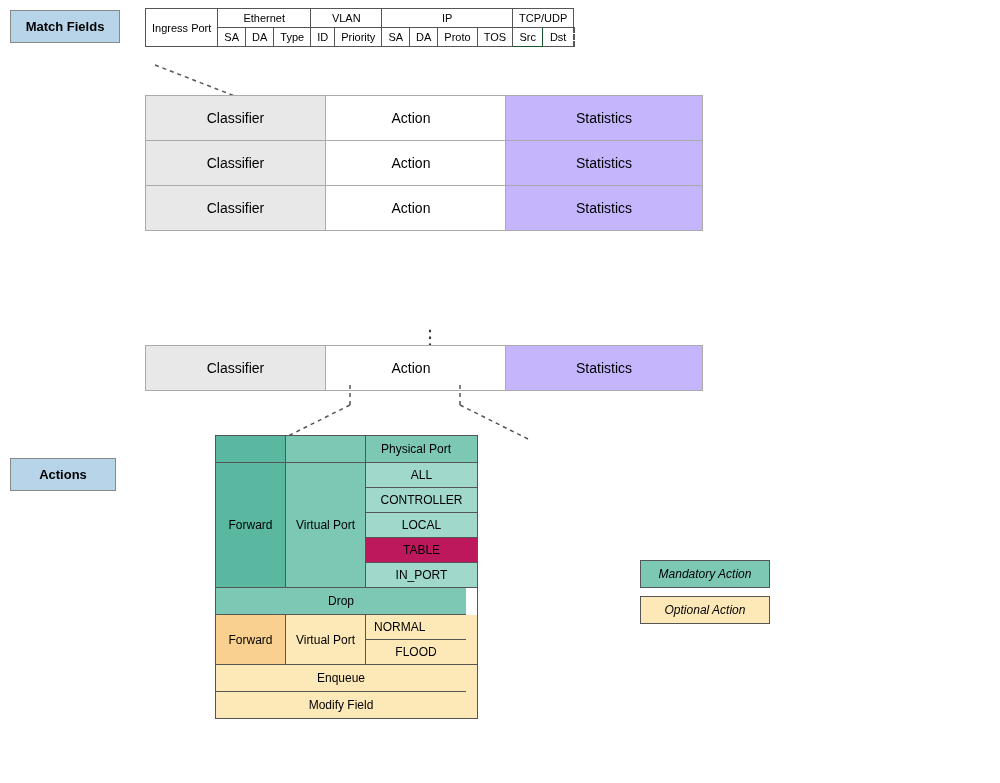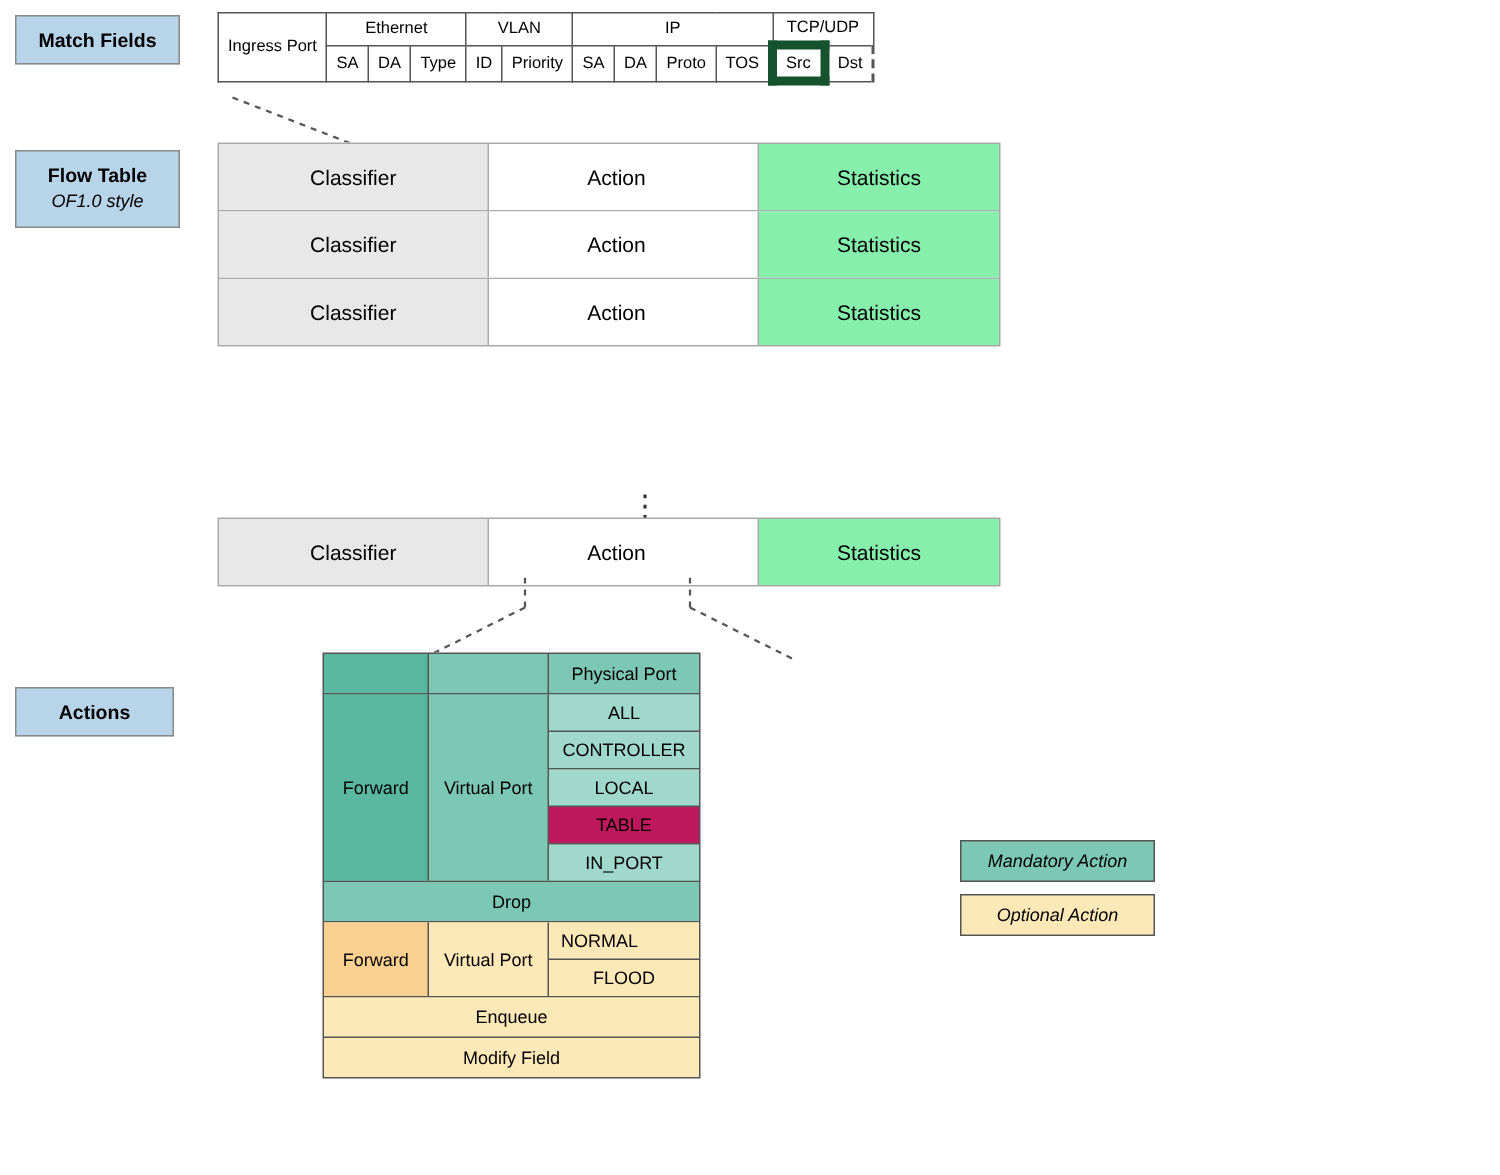--- a/index.html
+++ b/index.html
@@ -109,22 +109,22 @@
       width: 180px;
     }
 
     .cell-action {
       background: #fff;
       width: 180px;
       padding-left: 11px;
     }
 
     .cell-statistics {
-      background: #86efac;
-      width: 160px;
+      background: #c4b5fd;
+      width: 196px;
     }
 
     
     .dots-separator {
       position: absolute;
       top: 325px;
       left: 420px;
       font-size: 20px;
       letter-spacing: 4px;
       color: #333;
@@ -252,35 +252,31 @@
       <tr>
         <td style="border:1px solid #555; text-align:center; padding:3px 6px; font-size:11px;">SA</td>
         <td style="border:1px solid #555; text-align:center; padding:3px 6px; font-size:11px;">DA</td>
         <td style="border:1px solid #555; text-align:center; padding:3px 6px; font-size:11px;">Type</td>
         <td style="border:1px solid #555; text-align:center; padding:3px 6px; font-size:11px;">ID</td>
         <td style="border:1px solid #555; text-align:center; padding:3px 6px; font-size:11px;">Priority</td>
         <td style="border:1px solid #555; text-align:center; padding:3px 6px; font-size:11px;">SA</td>
         <td style="border:1px solid #555; text-align:center; padding:3px 6px; font-size:11px;">DA</td>
         <td style="border:1px solid #555; text-align:center; padding:3px 6px; font-size:11px;">Proto</td>
         <td style="border:1px solid #555; text-align:center; padding:3px 6px; font-size:11px;">TOS</td>
-        <td style="border:6px solid #14532d; text-align:center; padding:3px 6px; font-size:11px;margin-top:35px;">Src</td>
+        <td style="border:1px solid #14532d; text-align:center; padding:3px 6px; font-size:11px;margin-top:35px;">Src</td>
         <td style="border:1px solid #555; text-align:center; padding:3px 6px; font-size:11px; border-right: 2px dashed #555;">Dst</td>
       </tr>
     </tbody>
   </table>
 
   <svg class="dotted-line-svg" width="400" height="50">
     <line x1="10" y1="5" x2="100" y2="40" stroke="#555" stroke-width="1.5" stroke-dasharray="4,4"></line>
     <line x1="100" y1="40" x2="380" y2="40" stroke="#555" stroke-width="1.5" stroke-dasharray="4,4"></line>
   </svg>
 
-  <div class="flow-table-label">
-    <span>Flow Table</span><br>
-    <span class="italic">OF1.0 style</span>
-  </div>
 
   <div class="flow-table-rows">
     <div class="flow-table-row">
       <div class="flow-cell cell-classifier">
         <span>Classifier</span>
       </div>
       <div class="flow-cell cell-action">
         <span>Action</span>
       </div>
       <div class="flow-cell cell-statistics">
@@ -351,21 +347,21 @@
         </div>
       </div>
 
       <div style="display:flex;">
         <div style="width:70px; border-right:1px solid #555; background:#5ab8a0; display:flex; align-items:center; justify-content:center; font-size:12px;">
           <span>Forward</span>
         </div>
         <div style="width:80px; border-right:1px solid #555; background:#7dc8b4; display:flex; align-items:center; justify-content:center; font-size:12px; padding:4px; text-align:center;">
           <span>Virtual Port</span>
         </div>
-        <div style="width:100px; display:flex; flex-direction:column;">
+        <div style="width:111px; display:flex; flex-direction:column;">
           <div style="background:#a0d8cc; border-bottom:1px solid #555; padding:5px 8px; text-align:center; font-size:12px;">ALL</div>
           <div style="background:#a0d8cc; border-bottom:1px solid #555; padding:5px 8px; text-align:center; font-size:12px;">CONTROLLER</div>
           <div style="background:#a0d8cc; border-bottom:1px solid #555; padding:5px 8px; text-align:center; font-size:12px;">LOCAL</div>
           <div style="background:#be185d; border-bottom:1px solid #555; padding:5px 8px; text-align:center; font-size:12px;">TABLE</div>
           <div style="background:#a0d8cc; padding:5px 8px; text-align:center; font-size:12px;">IN_PORT</div>
         </div>
       </div>
     </div>
 
     <div class="drop-row">

